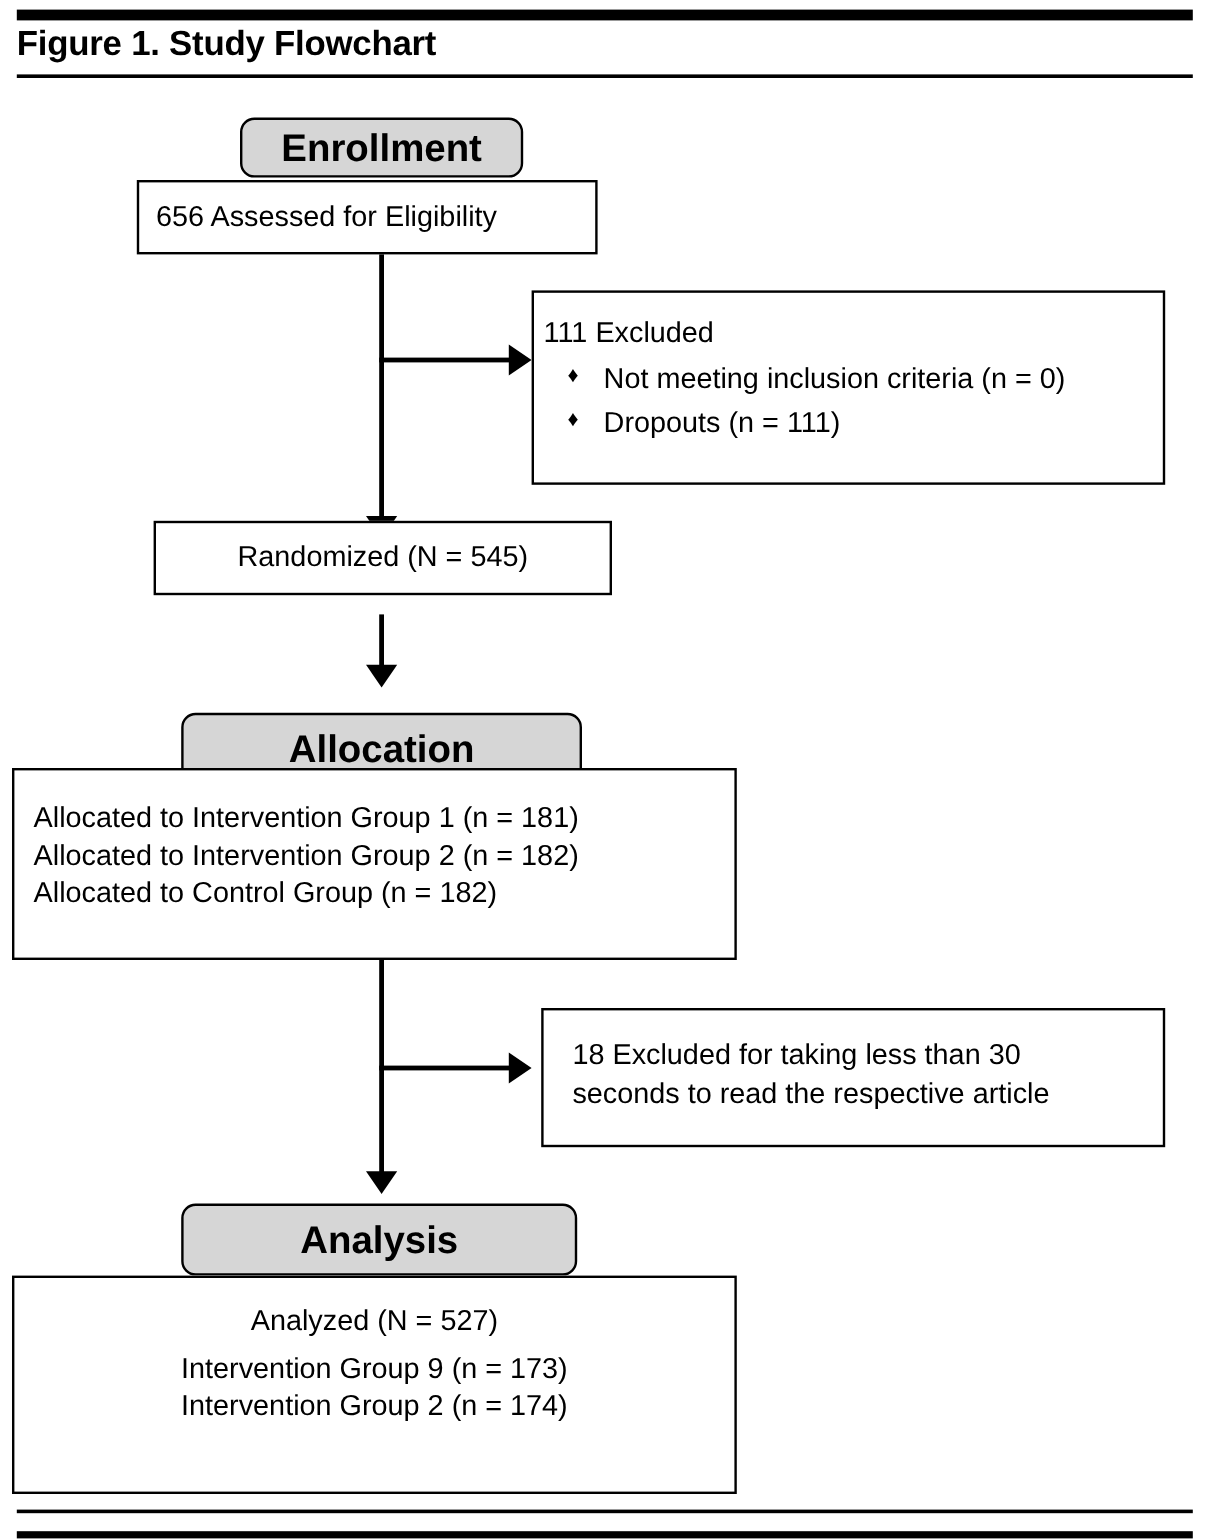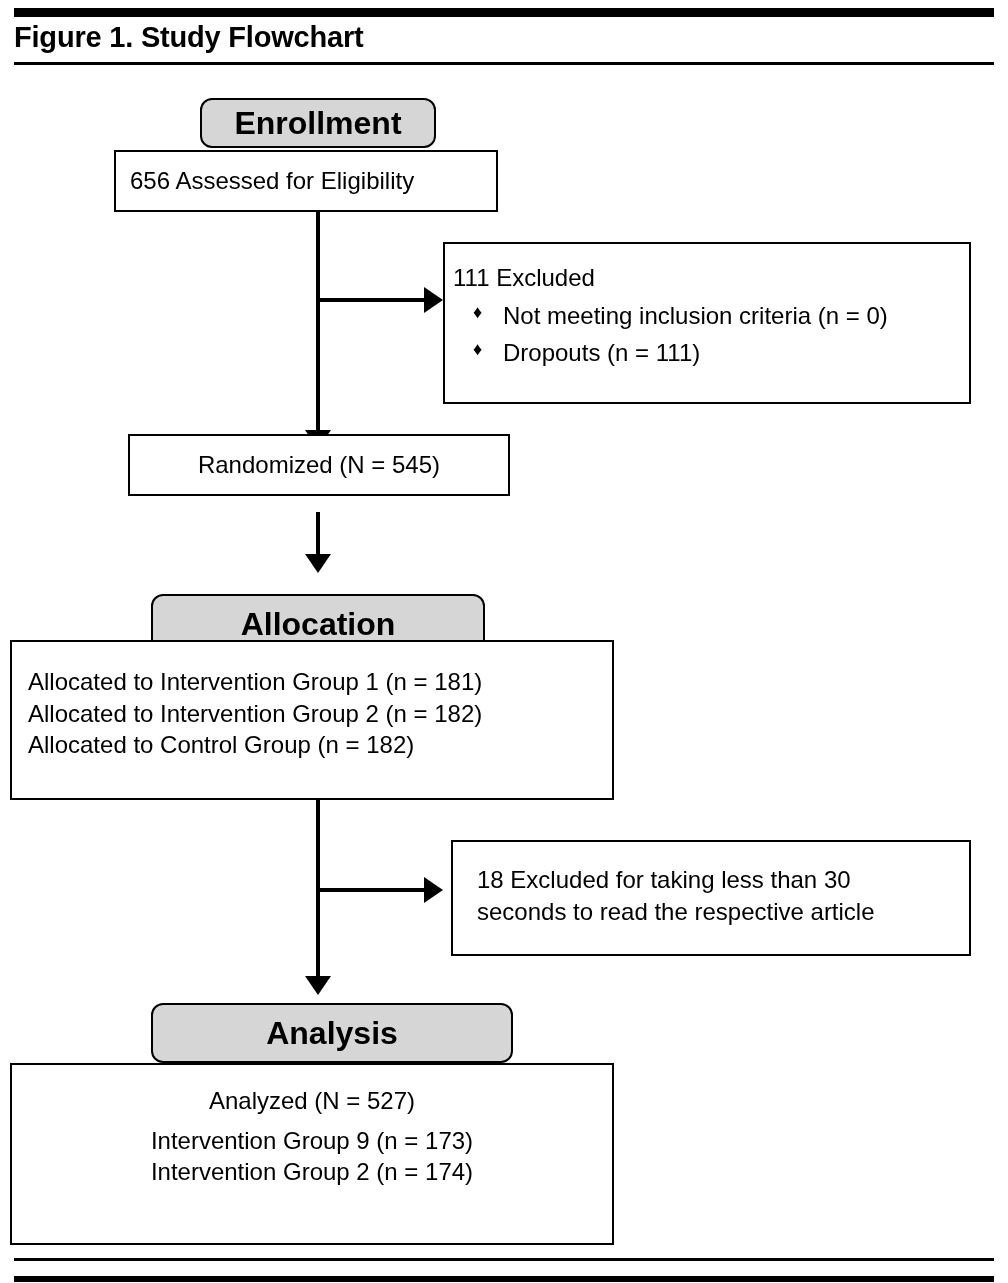--- a/index.html
+++ b/index.html
@@ -195,21 +195,21 @@
 <div class="arrow-down" style="left:305px; top:976px;"></div>
 
 <div class="hline" style="left:316px; top:888px; width:114px;"></div>
 <div class="arrow-right" style="left:424px; top:877px;"></div>
 
 <div class="box" style="left:451px; top:840px; width:520px; height:116px; padding:22px 24px;">
   <span class="line">18 Excluded for taking less than 30</span>
   <span class="line">seconds to read the respective article</span>
 </div>
 
-<div class="stage" style="left:151px; top:1003px; width:362px; height:60px;">
+<div class="stage" style="left:151px; top:1003px; width:330px; height:60px;">
   <span>Analysis</span>
 </div>
 
 <div class="box center" style="left:10px; top:1063px; width:604px; height:182px; padding:20px 24px;">
   <span class="line">Analyzed (N = 527)</span>
   <span class="line" style="display:block; margin-top:8px;">Intervention Group 9 (n = 173)</span>
   <span class="line">Intervention Group 2 (n = 174)</span>
 </div>
 
 <div class="rule-bottom"></div>

